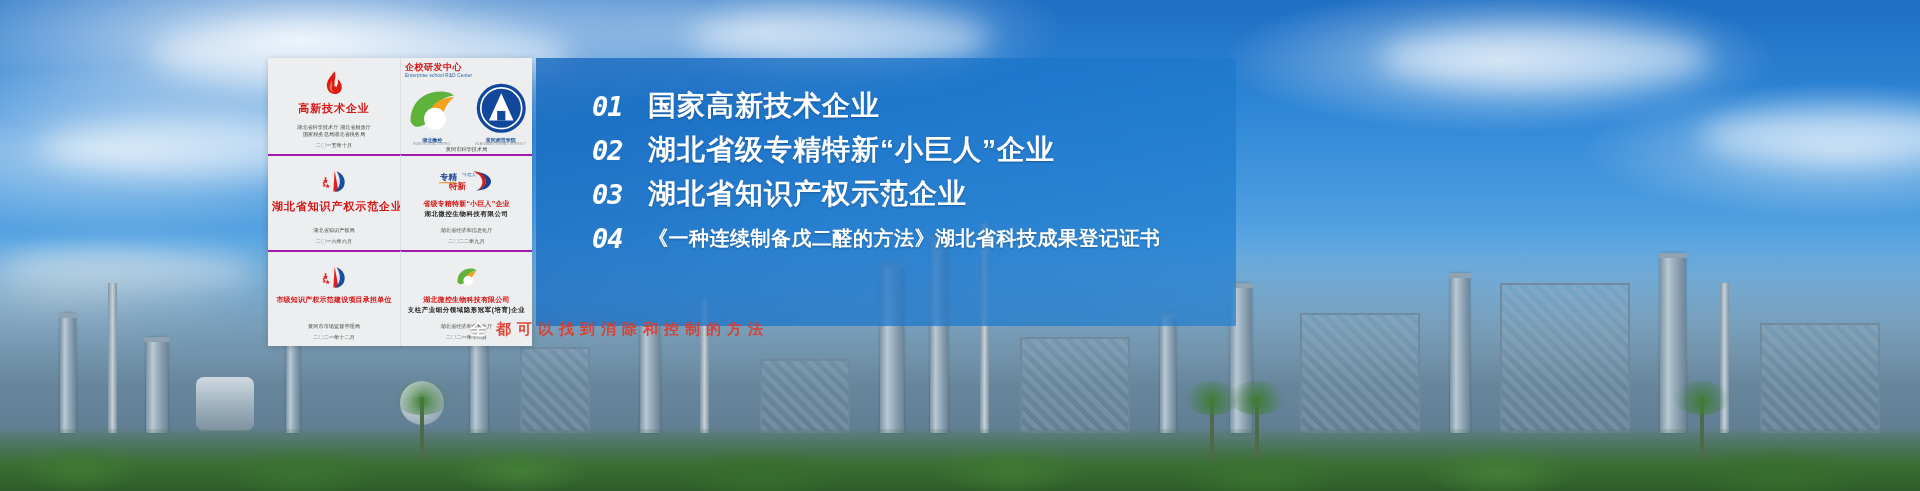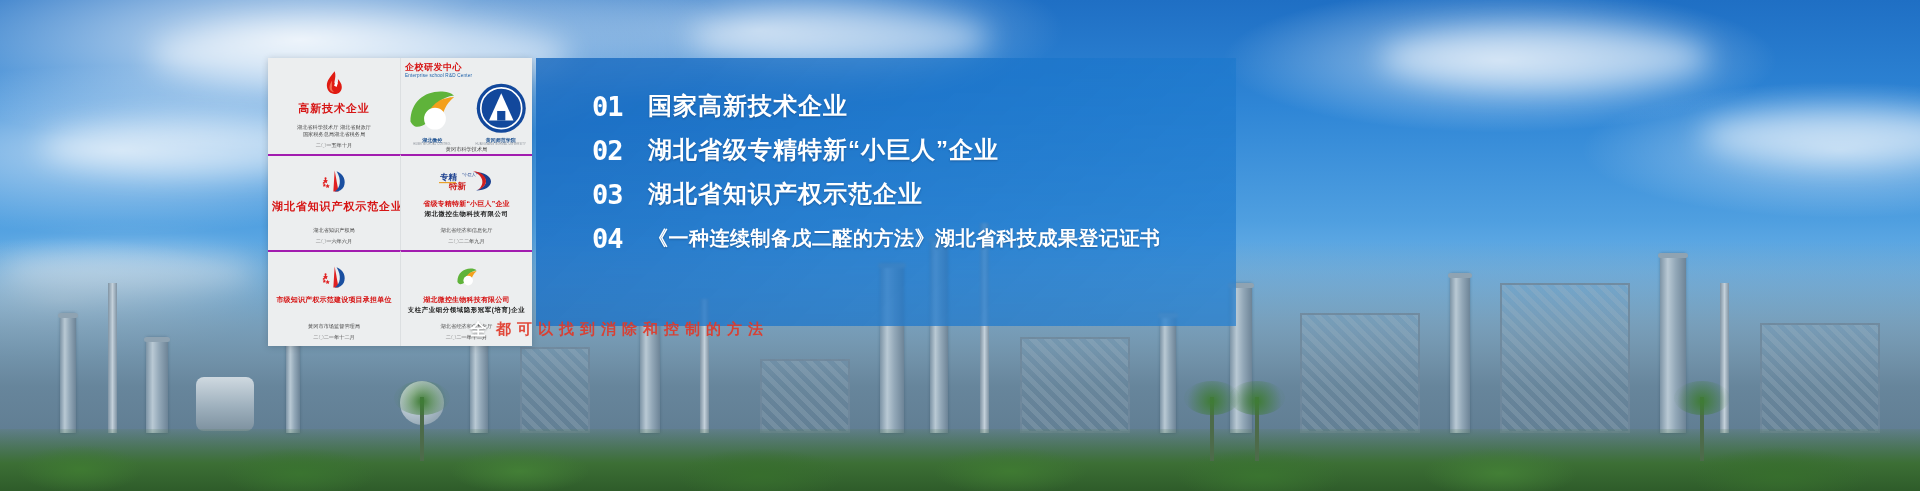--- a/index.html
+++ b/index.html
@@ -141,24 +141,24 @@
     position:absolute; left:536px; top:58px; width:700px; height:268px;
     background:linear-gradient(135deg, rgba(23,104,190,.80) 0%, rgba(27,116,201,.76) 45%, rgba(33,126,209,.70) 100%);
     backdrop-filter:blur(1px);
   }
   #honor-list { position:absolute; left:56px; top:26px; right:10px; }
   .honor-row { display:flex; align-items:center; height:44px; }
   .honor-num {
     width:56px; flex:0 0 56px;
     font-family:"DejaVu Sans Mono","Liberation Mono",monospace;
     font-size:27px; font-weight:bold; color:#ffffff; letter-spacing:-1px;
-    line-height:1;
+    font-style:italic; line-height:1;
   }
   .honor-text {
-    font-size:24px; font-weight:bold; color:#ffffff; letter-spacing:1px;
+    font-size:28px; font-weight:bold; color:#ffffff; letter-spacing:1px;
     white-space:nowrap; text-shadow:0 1px 2px rgba(0,30,70,.35);
   }
   .honor-text.long { font-size:20px; letter-spacing:.5px; }
 
   
   #slogan {
     position:absolute; left:470px; top:318px; width:700px; height:22px;
     display:flex; align-items:center;
   }
   #slogan .sl-lead {

